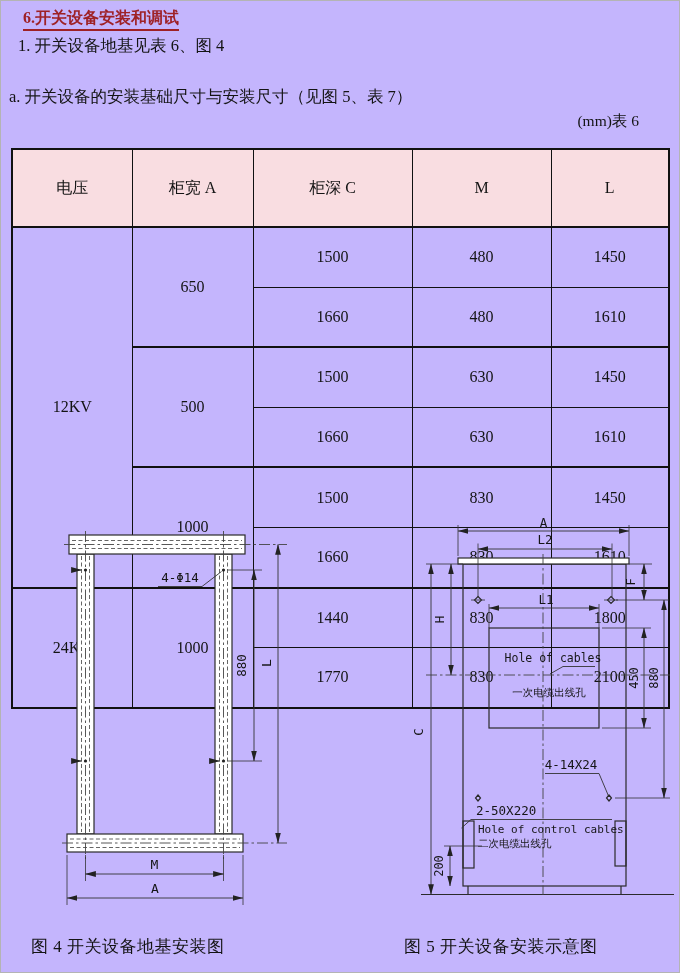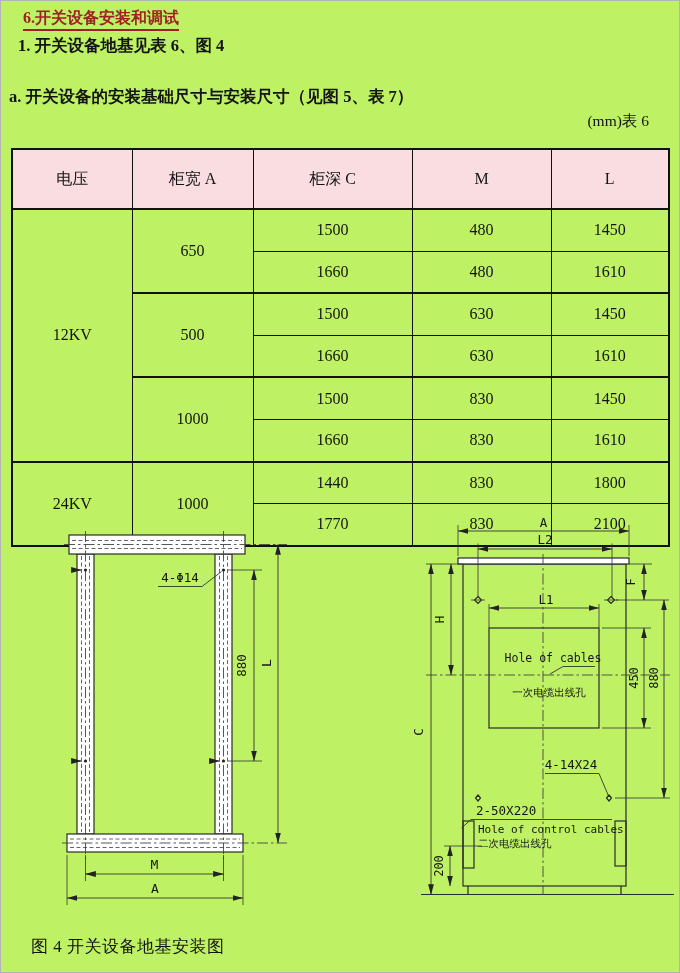--- a/index.html
+++ b/index.html
@@ -1,29 +1,29 @@
 <!DOCTYPE html>
 <html style="--title-red: #9e2126; --header-pink: #f9dde1;"><head>
 <meta charset="utf-8">
 <style>
   html,body{margin:0;padding:0;background:#fff;}
-  .page{position:relative;width:680px;height:973px;background:#bef264;box-sizing:border-box;
+  .page{position:relative;width:680px;height:973px;background:#c4b5fd;box-sizing:border-box;
         border:1px solid #b4b4b4;overflow:hidden;
         font-family:"Liberation Serif","DejaVu Serif",serif;color:#141414;}
   .title{position:absolute;left:22px;top:7px;font-weight:bold;font-size:16px;
          color:var(--title-red,#9e2126);border-bottom:2px solid var(--title-red,#9e2126);}
-  .intro-line{position:absolute;font-size:16.5px;white-space:nowrap;font-weight:bold;}
+  .intro-line{position:absolute;font-size:16.5px;white-space:nowrap;}
   #l1{left:17px;top:34px}
   #l2{left:20px;top:60px}
   #l3{left:8px;top:85px}
-  .unit-note{position:absolute;right:30px;top:110px;font-size:15.5px;}
+  .unit-note{position:absolute;right:40px;top:110px;font-size:15.5px;}
   .table-wrap{position:absolute;left:10px;top:147px;width:657px;}
   table.spec{border-collapse:collapse;width:100%;table-layout:fixed;border:2.2px solid #111;}
   table.spec th,table.spec td{border:1.6px solid #111;text-align:center;vertical-align:middle;
-        font-size:16px;padding:4px;}
+        font-size:16px;padding:13px;}
   table.spec thead th{height:50px;background:var(--header-pink,#f9dde1);font-weight:normal;
         border-bottom:2.4px solid #111;}
   table.spec tbody td{height:32.6px;}
   table.spec tr.wg-first td{border-top:2.2px solid #111;}
   svg.fig{position:absolute;}
   #fig4{left:30px;top:510px;}
   #fig5{left:405px;top:505px;}
   .caption{position:absolute;top:934px;font-size:17px;text-align:left;letter-spacing:0.5px;white-space:nowrap;}
   #cap4{left:30px;width:280px;}
   #cap5{left:403px;width:277px;}
@@ -226,14 +226,15 @@
     <text transform="translate(36.5 360) rotate(-90)" text-anchor="middle" font-size="12">200</text>
     <text x="165" y="263" text-anchor="middle" font-size="12.5">4-14X24</text>
     <text x="70" y="309" font-size="12.5">2-50X220</text>
     <text x="147" y="156" text-anchor="middle" font-size="11.5">Hole of cables</text>
     <text class="zh" x="143" y="190" text-anchor="middle" font-size="10.5">一次电缆出线孔</text>
     <text x="72" y="327" font-size="11">Hole of control cables</text>
     <text class="zh" x="72" y="341" font-size="10.5">二次电缆出线孔</text>
   </svg>
 
   <div class="caption" id="cap4">图 4 开关设备地基安装图</div>
+  <div class="caption" id="cap5">图 5 开关设备安装示意图</div>
 
 </div>
 
 </body></html>

